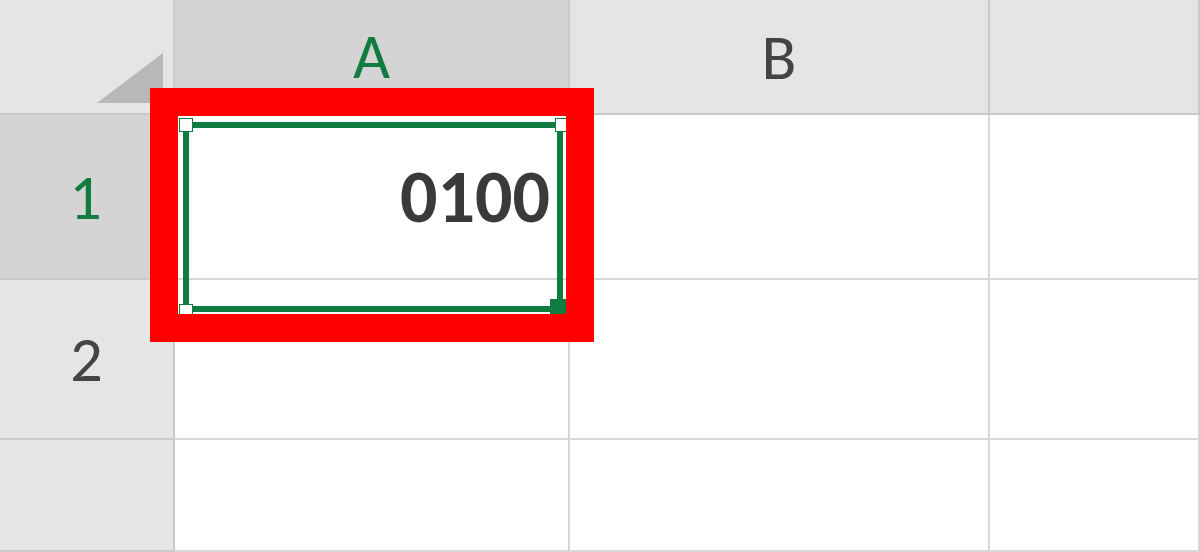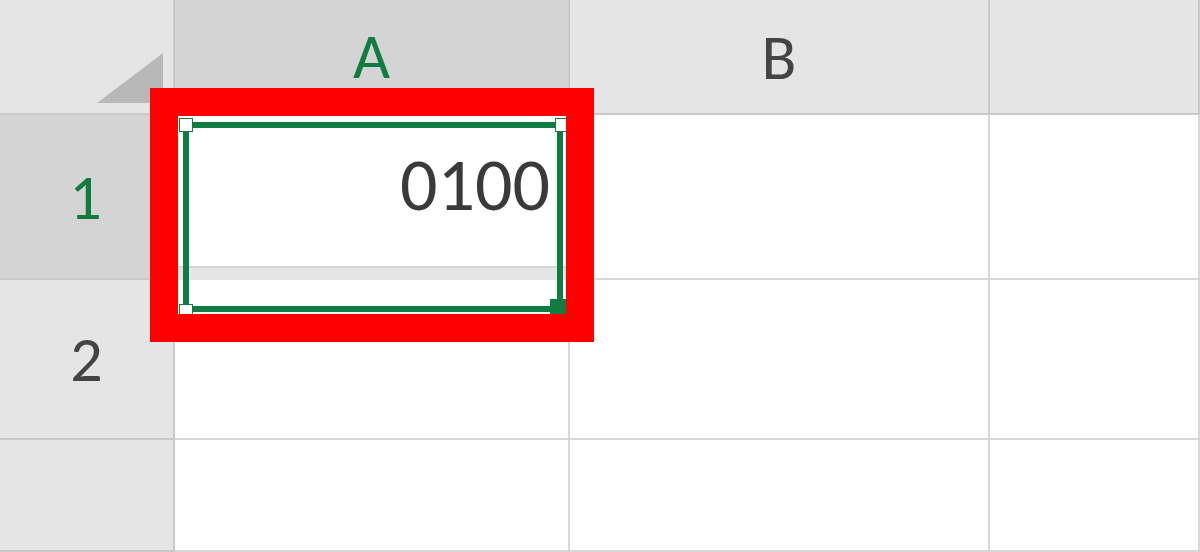--- a/index.html
+++ b/index.html
@@ -131,21 +131,21 @@
   <div class="row-header sel" style="top:115px;height:165px;">
     <span>1</span>
   </div>
   <div class="row-header" style="top:280px;height:160px;">
     <span>2</span>
   </div>
   <div class="row-header" style="top:440px;height:112px;">
     <span></span>
   </div>
 
-  <div class="cell" style="left:175px;top:103px;width:395px;height:165px;">
+  <div class="cell" style="left:175px;top:115px;width:395px;height:165px;font-weight:bold;">
     <span>0100</span>
   </div>
   <div class="cell" style="left:570px;top:115px;width:420px;height:165px;">
     <span></span>
   </div>
   <div class="cell" style="left:990px;top:115px;width:210px;height:165px;"></div>
 
   <div class="cell" style="left:175px;top:280px;width:395px;height:160px;">
     <span></span>
   </div>

